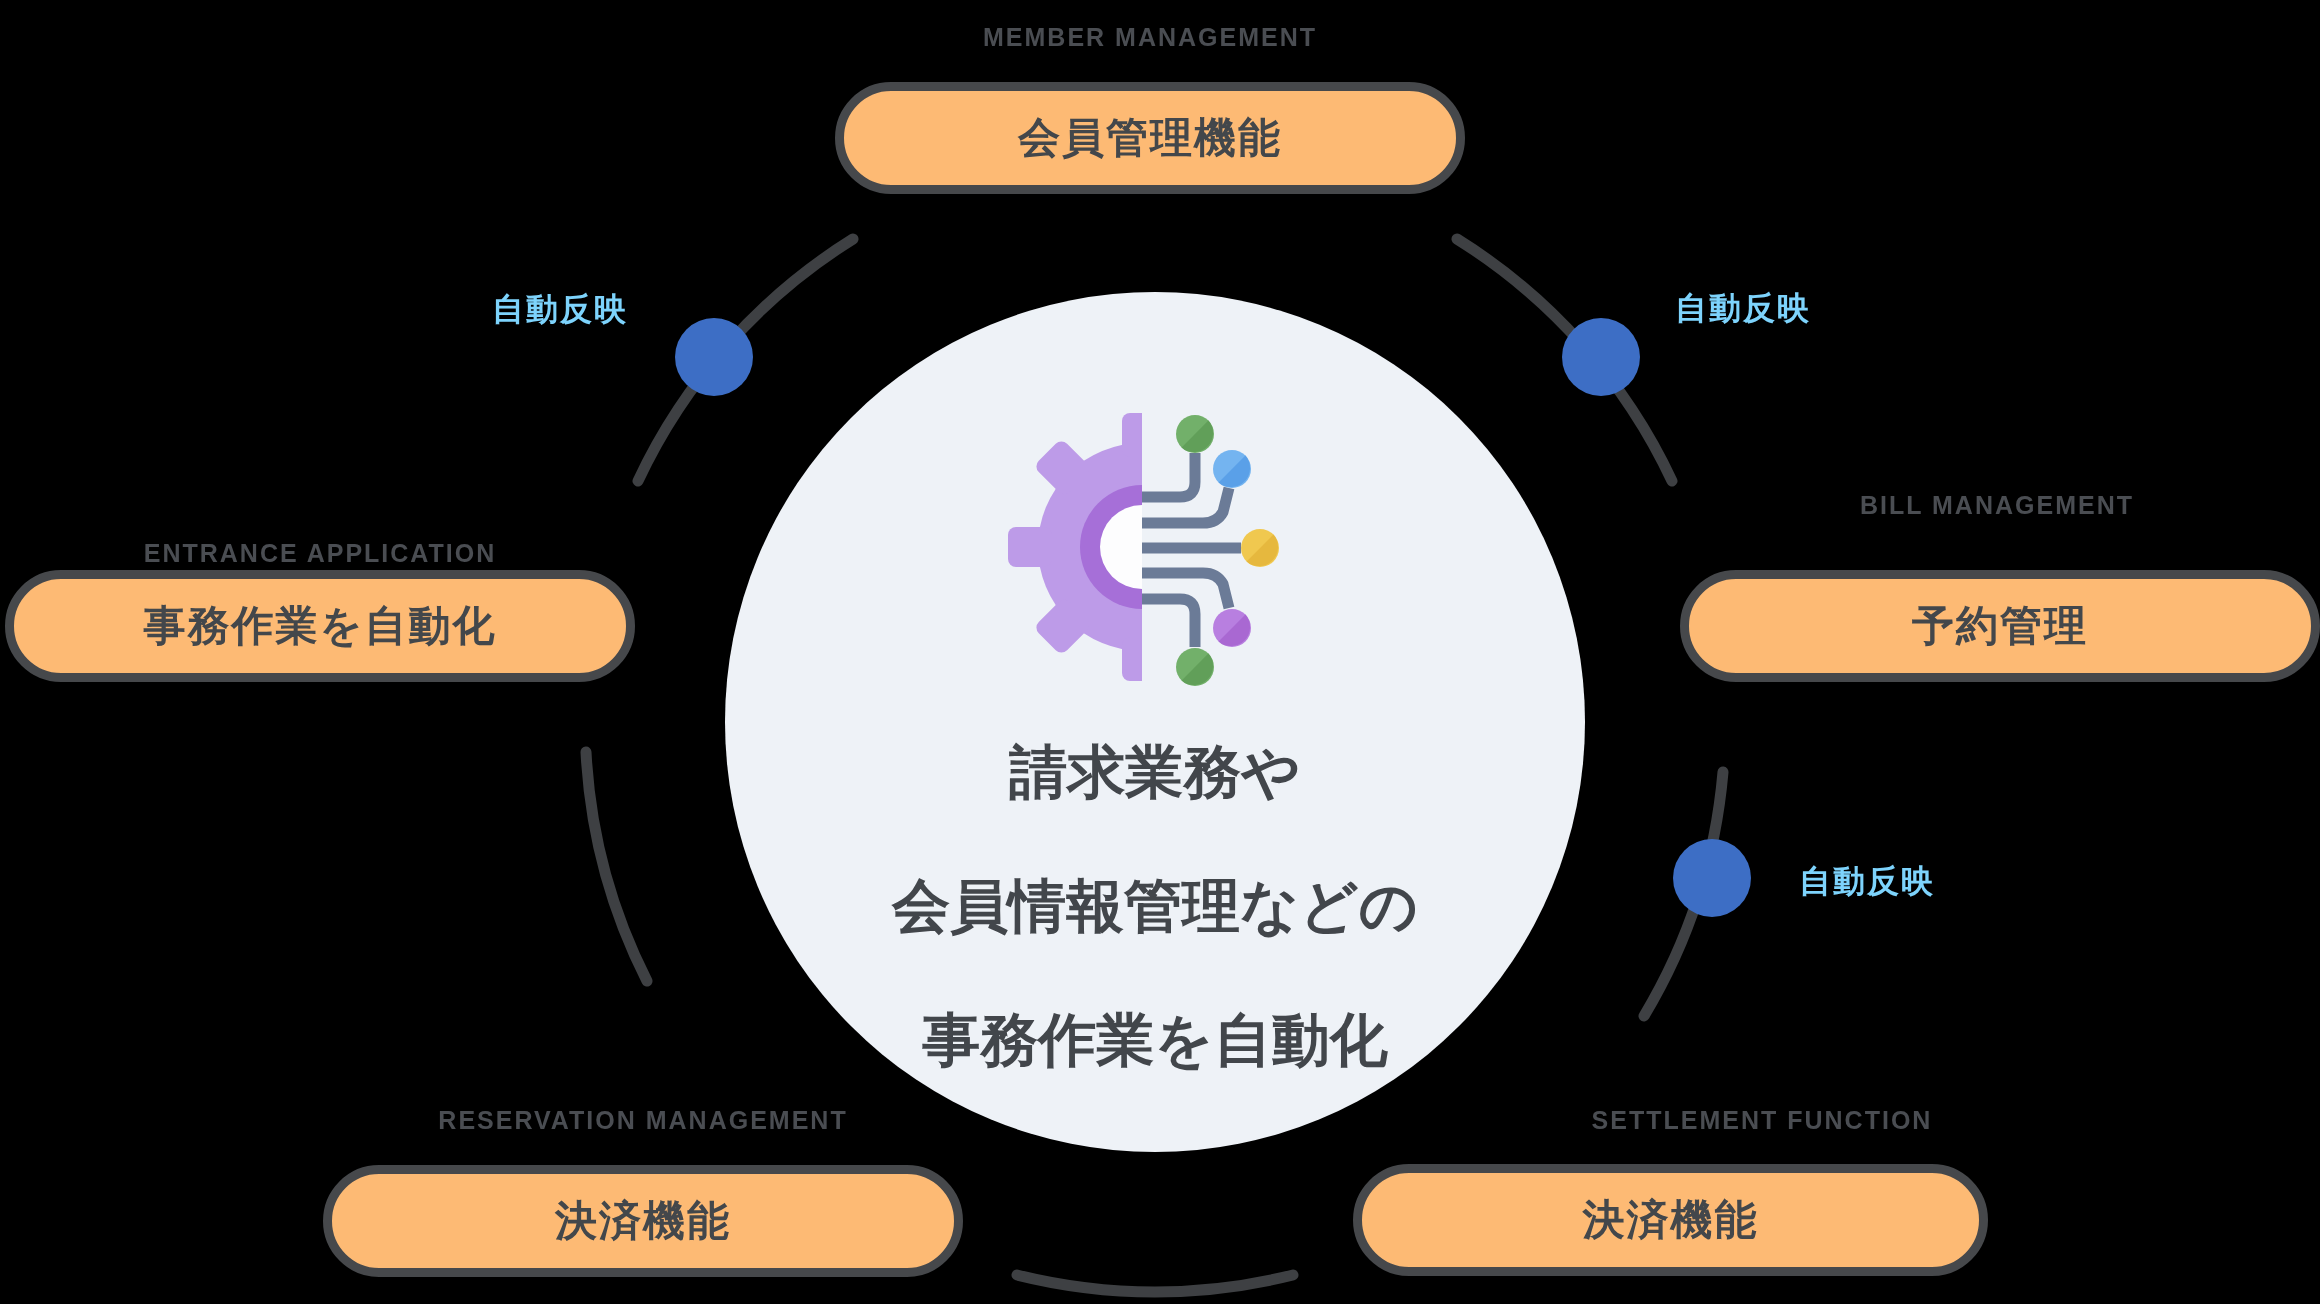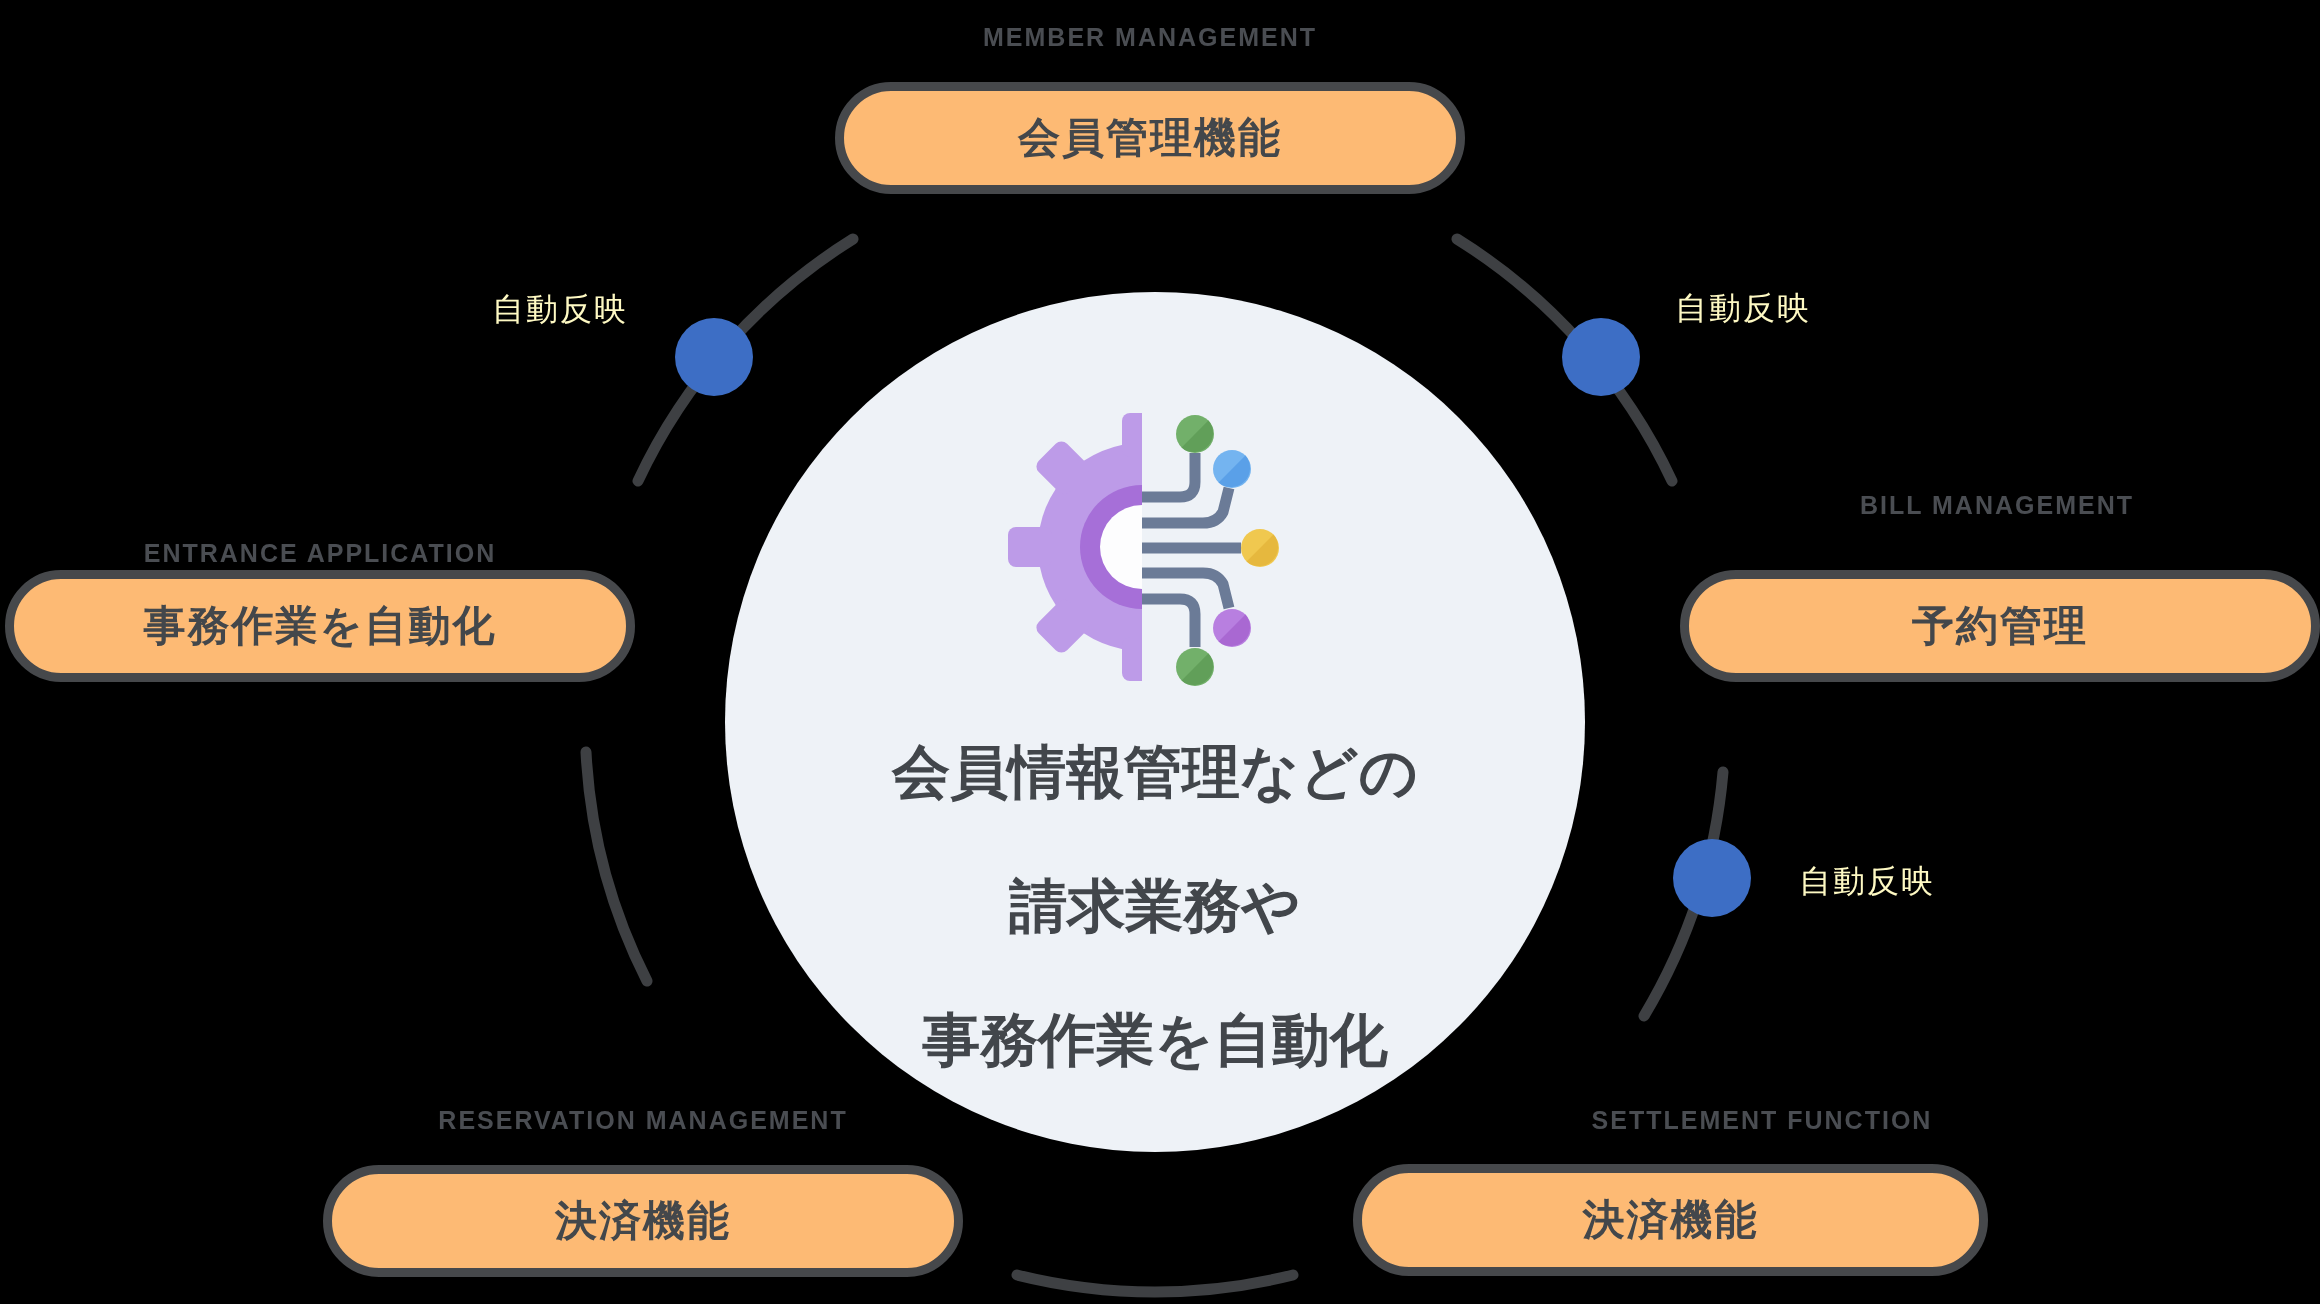--- a/index.html
+++ b/index.html
@@ -33,21 +33,21 @@
   .pill-bill{left:1680px;top:570px;width:640px;}
   .pill-reservation{left:323px;top:1165px;width:640px;}
   .pill-settlement{left:1353px;top:1164px;width:635px;}
   .label-member{left:1150px;top:37px;}
   .label-entrance{left:320px;top:553px;}
   .label-bill{left:1997px;top:505px;}
   .label-reservation{left:643px;top:1120px;}
   .label-settlement{left:1762px;top:1120px;text-align:center;}
   .badge{
     position:absolute;transform:translate(-50%,-50%);
-    color:#fef9c3;font-weight:normal;font-size:32px;letter-spacing:2px;white-space:nowrap;text-align:right;
+    color:#7dd3fc;font-weight:bold;font-size:32px;letter-spacing:2px;white-space:nowrap;text-align:right;
   }
   .badge-1{left:560px;top:310px;}
   .badge-2{left:1743px;top:309px;}
   .badge-3{left:1867px;top:882px;}
 </style>
 </head>
 <body>
 
 <div class="stage">
 
@@ -107,22 +107,22 @@
       <circle cx="255" cy="140" r="19" fill="#f0c84f"></circle>
       <path d="M241.6 153.4 A19 19 0 0 0 268.4 126.6 Z" fill="#e6b83e"></path>
       <circle cx="227" cy="220" r="19" fill="#b87fe0"></circle>
       <path d="M213.6 233.4 A19 19 0 0 0 240.4 206.6 Z" fill="#a968d2"></path>
       <circle cx="190" cy="259" r="19" fill="#72b06a"></circle>
       <path d="M176.6 272.4 A19 19 0 0 0 203.4 245.6 Z" fill="#619f59"></path>
     </g>
   </svg>
 
   <div class="center-text">
+    <div class="line">請求業務や</div>
     <div class="line">会員情報管理などの</div>
-    <div class="line">請求業務や</div>
     <div class="line">事務作業を自動化</div>
   </div>
 
   <div class="node-label label-member">MEMBER MANAGEMENT</div>
   <div class="node-label label-entrance">ENTRANCE APPLICATION</div>
   <div class="node-label label-bill">BILL MANAGEMENT</div>
   <div class="node-label label-reservation">RESERVATION MANAGEMENT</div>
   <div class="node-label label-settlement">SETTLEMENT FUNCTION</div>
 
   <div class="pill pill-member">会員管理機能</div>

